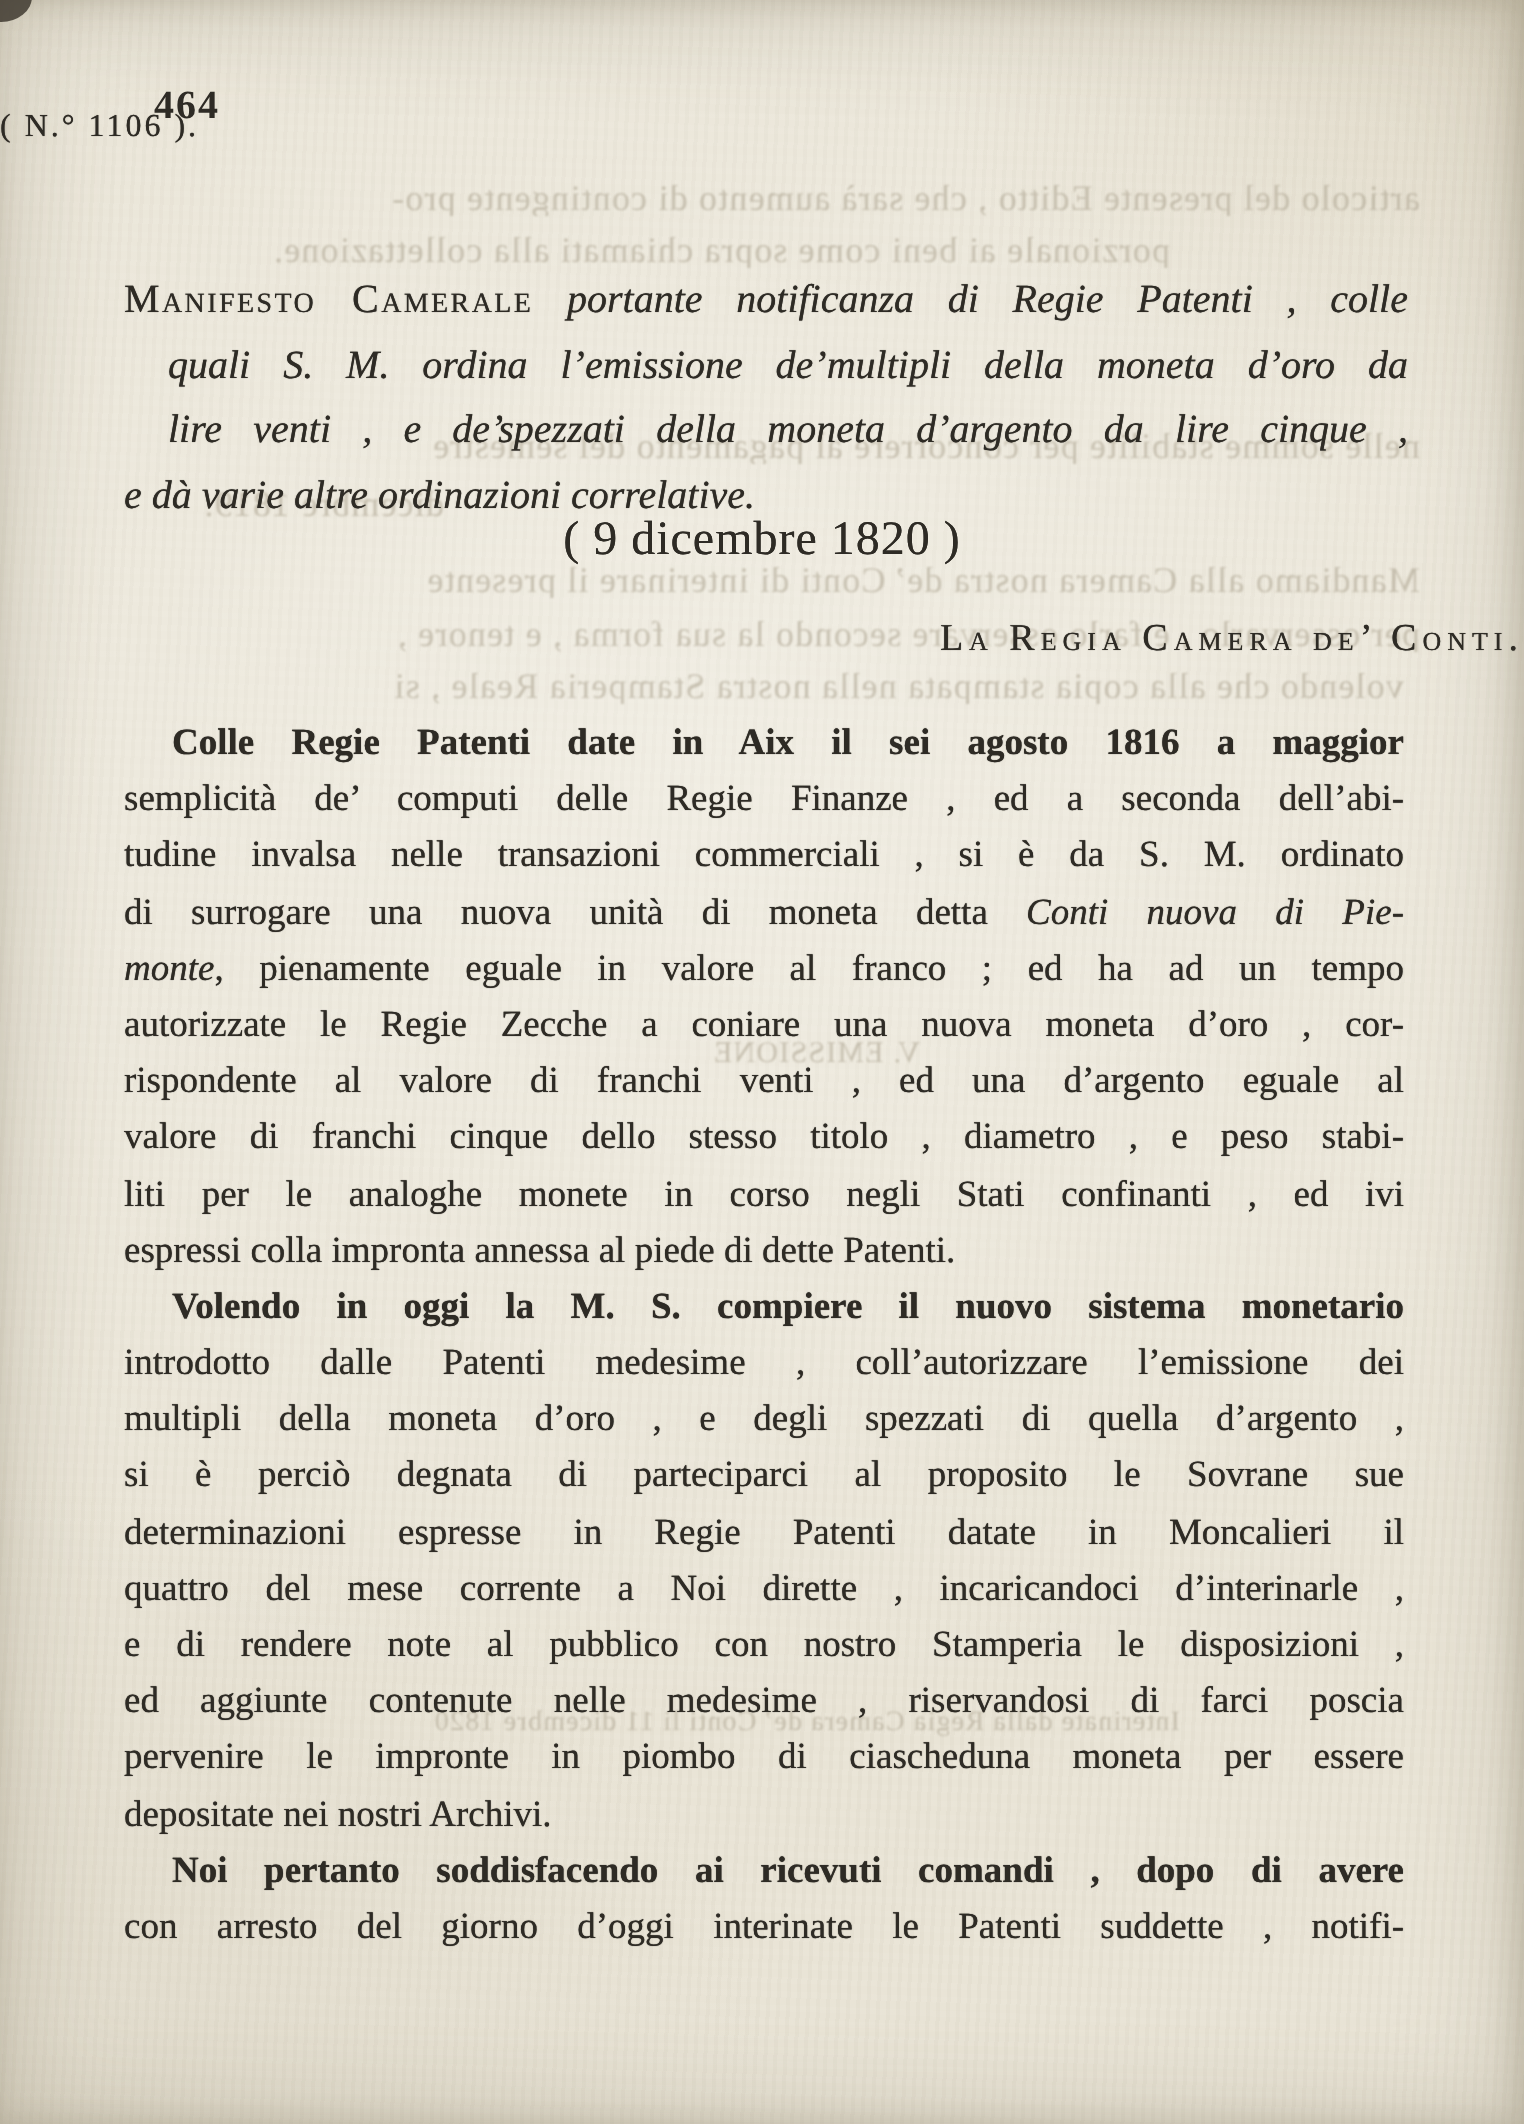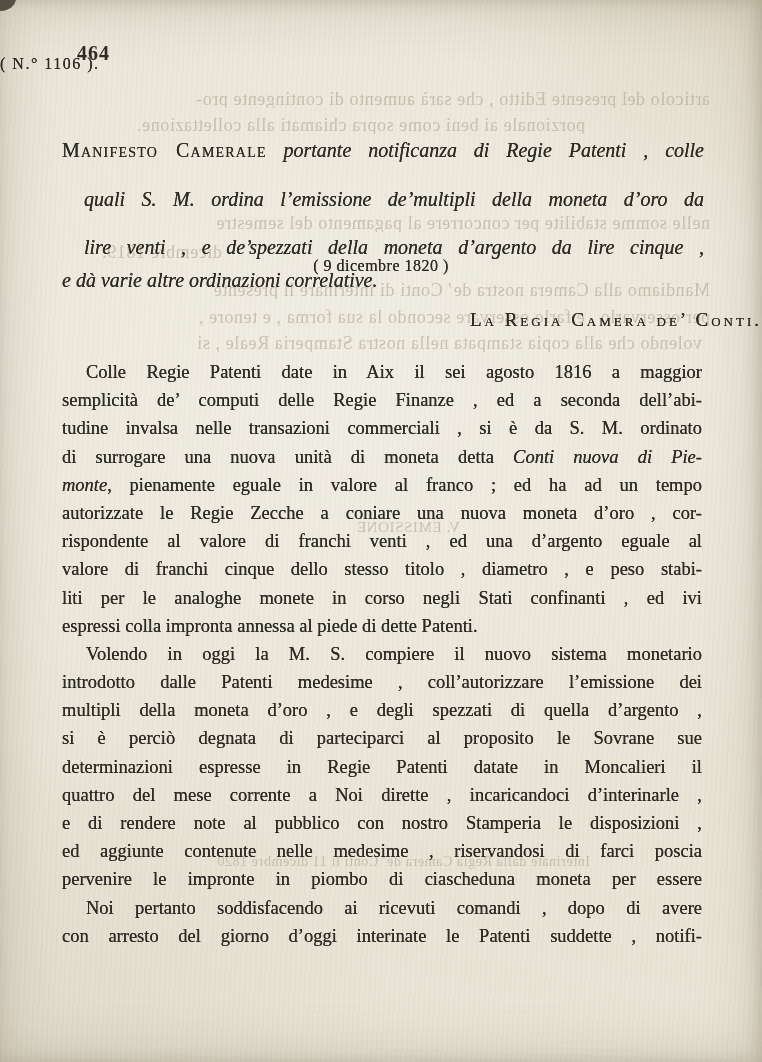--- a/index.html
+++ b/index.html
@@ -31,41 +31,41 @@
   .doc-number{
     position:absolute;left:0;top:55px;width:100%;
     text-align:left;font-size:16px;letter-spacing:1.5px;
     text-shadow:0 0 .4px currentColor;
   }
   .title-block{
     position:absolute;left:62px;top:134px;width:642px;
     font-size:20px;line-height:32.5px;
     text-shadow:0 0 .4px currentColor;
   }
-  .title-line.ind{padding-left:22px;margin-top:16px;}
+  .title-line.ind{padding-left:22px;}
   .jl{text-align:justify;text-align-last:justify;}
   .sc{font-variant:small-caps;letter-spacing:1.2px;font-style:normal;}
   .it{font-style:italic;}
   .date-line{
     position:absolute;left:0;top:257px;width:100%;
-    text-align:center;font-size:16px;letter-spacing:.5px;
+    text-align:center;font-size:24px;letter-spacing:.5px;
     text-shadow:0 0 .3px currentColor;
   }
   .issuer{
     position:absolute;left:0;top:309px;width:100%;
     text-align:right;font-size:19px;font-variant:small-caps;
     letter-spacing:3px;text-shadow:0 0 .4px currentColor;
   }
   .body-text{
     position:absolute;left:62px;top:358px;width:640px;
     font-size:18.5px;line-height:28.2px;
     text-shadow:0 0 .45px currentColor;
   }
   .body-line{height:28.2px;}
-  .body-line.first{text-indent:24px;}
+  .body-line.first{text-indent:24px;font-weight:bold;}
   .ghost-layer{position:absolute;inset:0;pointer-events:none;}
   .ghost{
     position:absolute;transform:scaleX(-1);
     color:#a89f8b;opacity:.55;
     font-size:18px;letter-spacing:.6px;line-height:1;
     filter:blur(.4px);white-space:nowrap;overflow:hidden;
   }
 </style>
 </head>
 <body>
@@ -106,16 +106,17 @@
       <div class="body-line"><span>espressi colla impronta annessa al piede di dette Patenti.</span></div>
       <div class="body-line jl first"><span>Volendo in oggi la M. S. compiere il nuovo sistema monetario</span></div>
       <div class="body-line jl"><span>introdotto dalle Patenti medesime , coll’autorizzare l’emissione dei</span></div>
       <div class="body-line jl"><span>multipli della moneta d’oro , e degli spezzati di quella d’argento ,</span></div>
       <div class="body-line jl"><span>si è perciò degnata di parteciparci al proposito le Sovrane sue</span></div>
       <div class="body-line jl"><span>determinazioni espresse in Regie Patenti datate in Moncalieri il</span></div>
       <div class="body-line jl"><span>quattro del mese corrente a Noi dirette , incaricandoci d’interinarle ,</span></div>
       <div class="body-line jl"><span>e di rendere note al pubblico con nostro Stamperia le disposizioni ,</span></div>
       <div class="body-line jl"><span>ed aggiunte contenute nelle medesime , riservandosi di farci poscia</span></div>
       <div class="body-line jl"><span>pervenire le impronte in piombo di ciascheduna moneta per essere</span></div>
+      <div class="body-line"><span>depositate nei nostri Archivi.</span></div>
       <div class="body-line jl first"><span>Noi pertanto soddisfacendo ai ricevuti comandi , dopo di avere</span></div>
       <div class="body-line jl"><span>con arresto del giorno d’oggi interinate le Patenti suddette , notifi-</span></div>
     </div>
 </div>
 
 </body></html>

